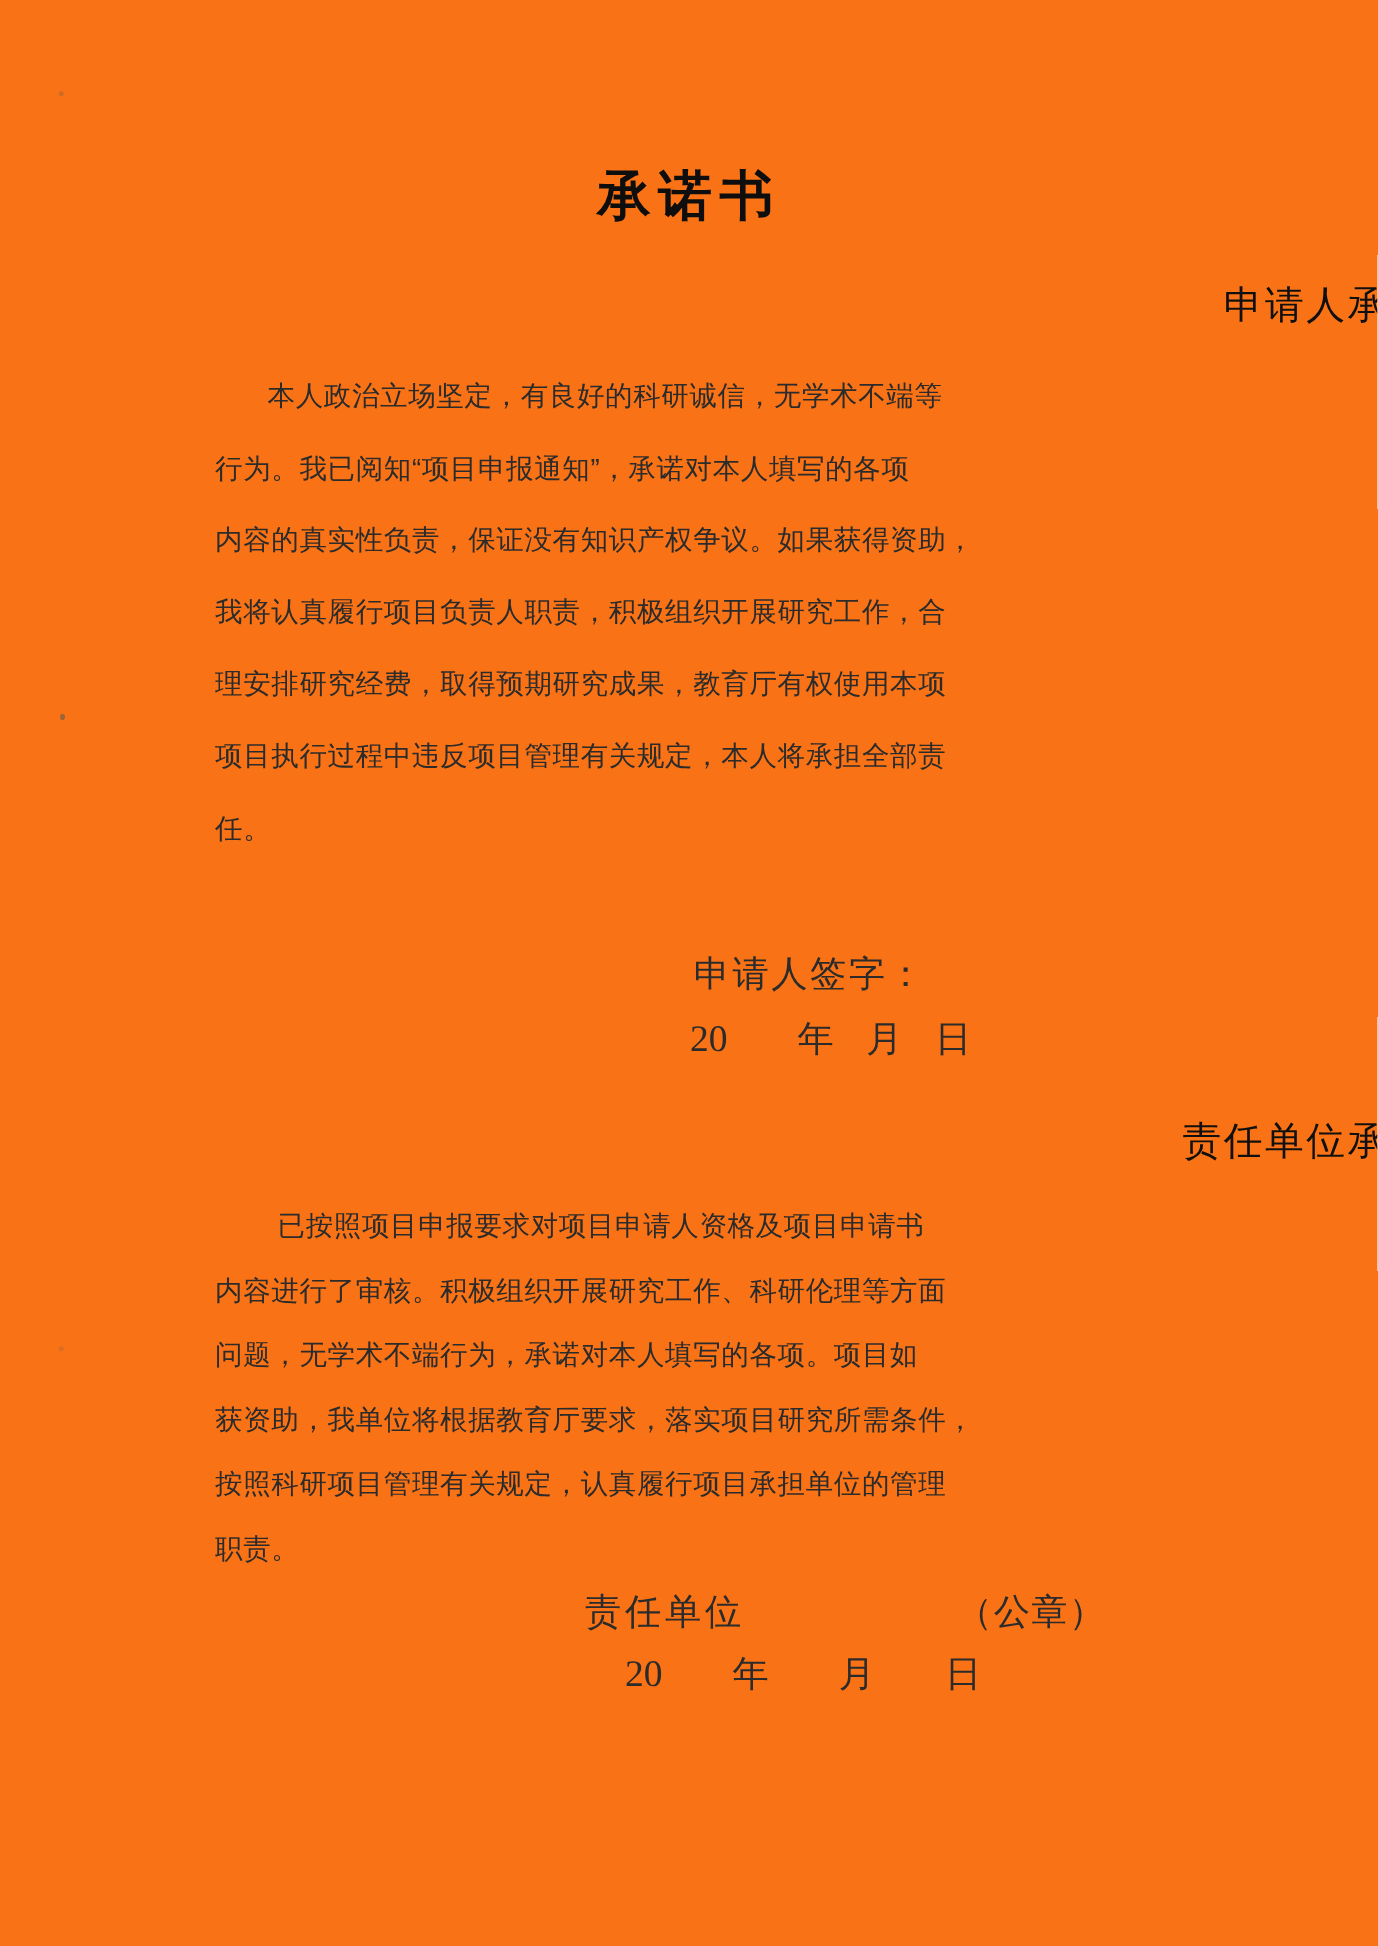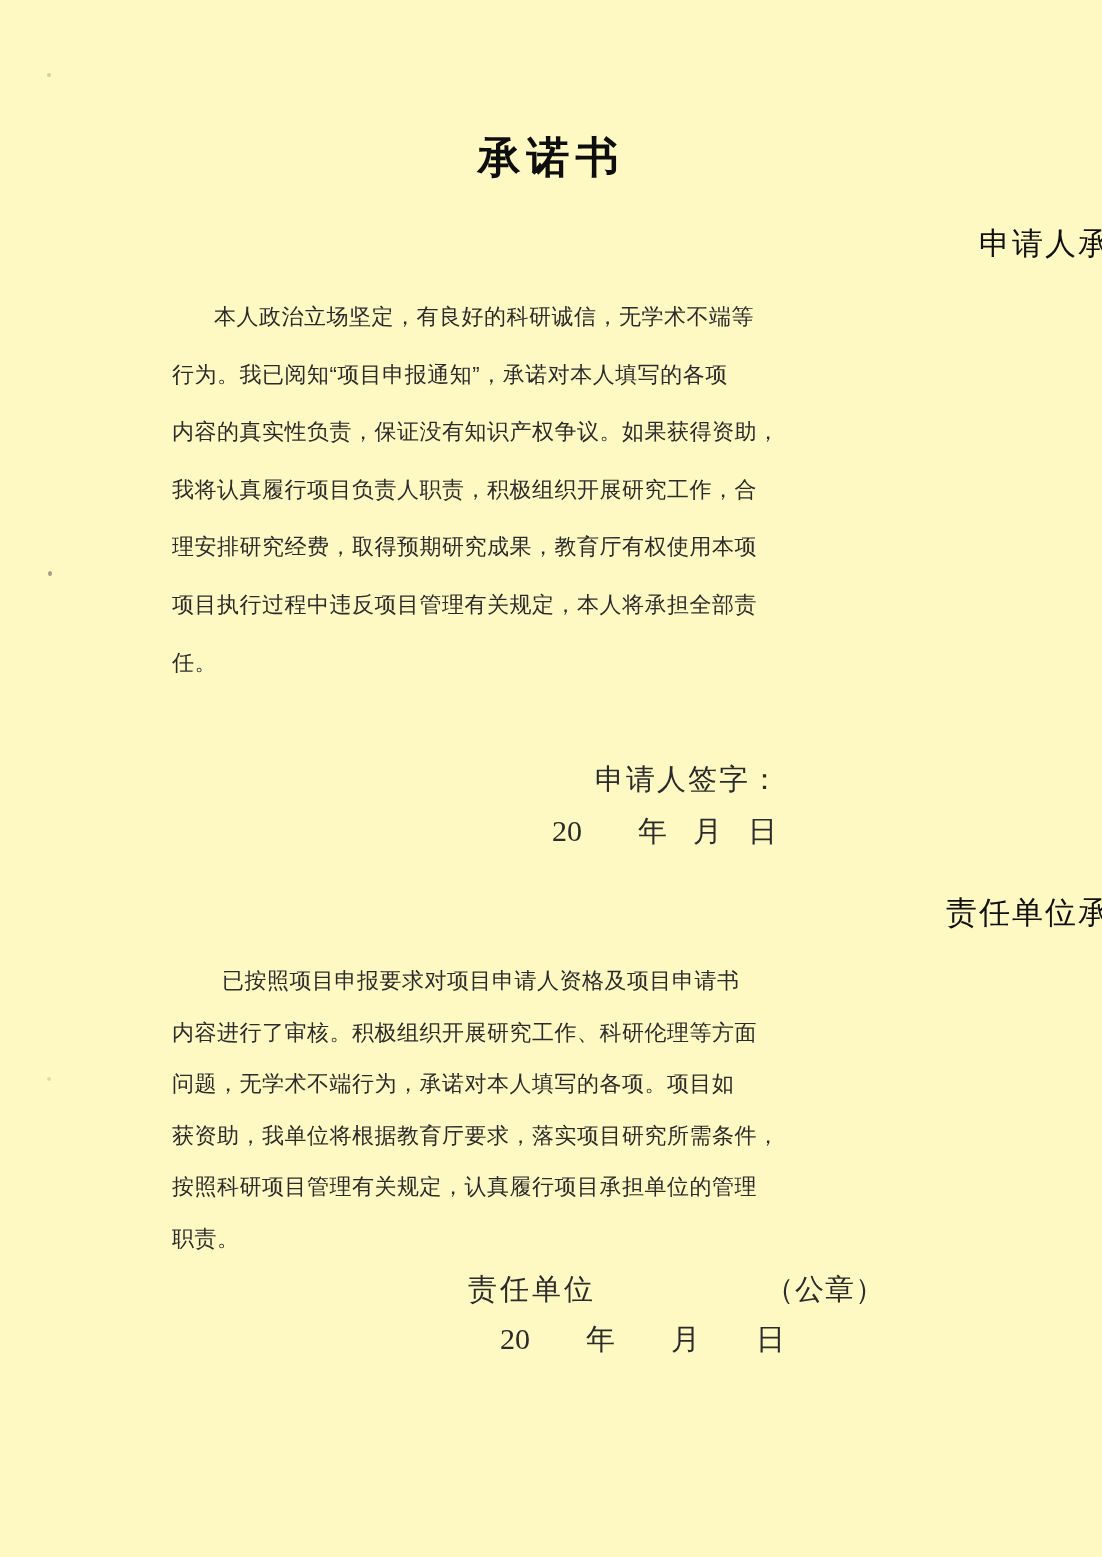--- a/index.html
+++ b/index.html
@@ -4,21 +4,21 @@
 <style>
   html, body {
     margin: 0;
     padding: 0;
     background: #ffffff;
   }
   .page {
     position: relative;
     width: 1102px;
     height: 1557px;
-    background: #fef9c3;
+    background: #f97316;
     overflow: hidden;
     font-family: "Liberation Sans", "DejaVu Sans", sans-serif;
     color: #2e2e2e;
   }
   
   .speck {
     position: absolute;
     border-radius: 50%;
     background: #555;
   }
@@ -74,21 +74,20 @@
   .para.para2 .pline.indent { padding-left: 50px; }
 
   .sig-label {
     position: absolute;
     left: 555px;
     top: 760px;
     font-size: 29px;
     letter-spacing: 2px;
     color: #2b2b2b;
     white-space: nowrap;
-    margin-left: 40px;
   }
   .date-line {
     position: absolute;
     display: flex;
     align-items: baseline;
     font-size: 29px;
     color: #2b2b2b;
     white-space: nowrap;
     text-align: right;
   }

